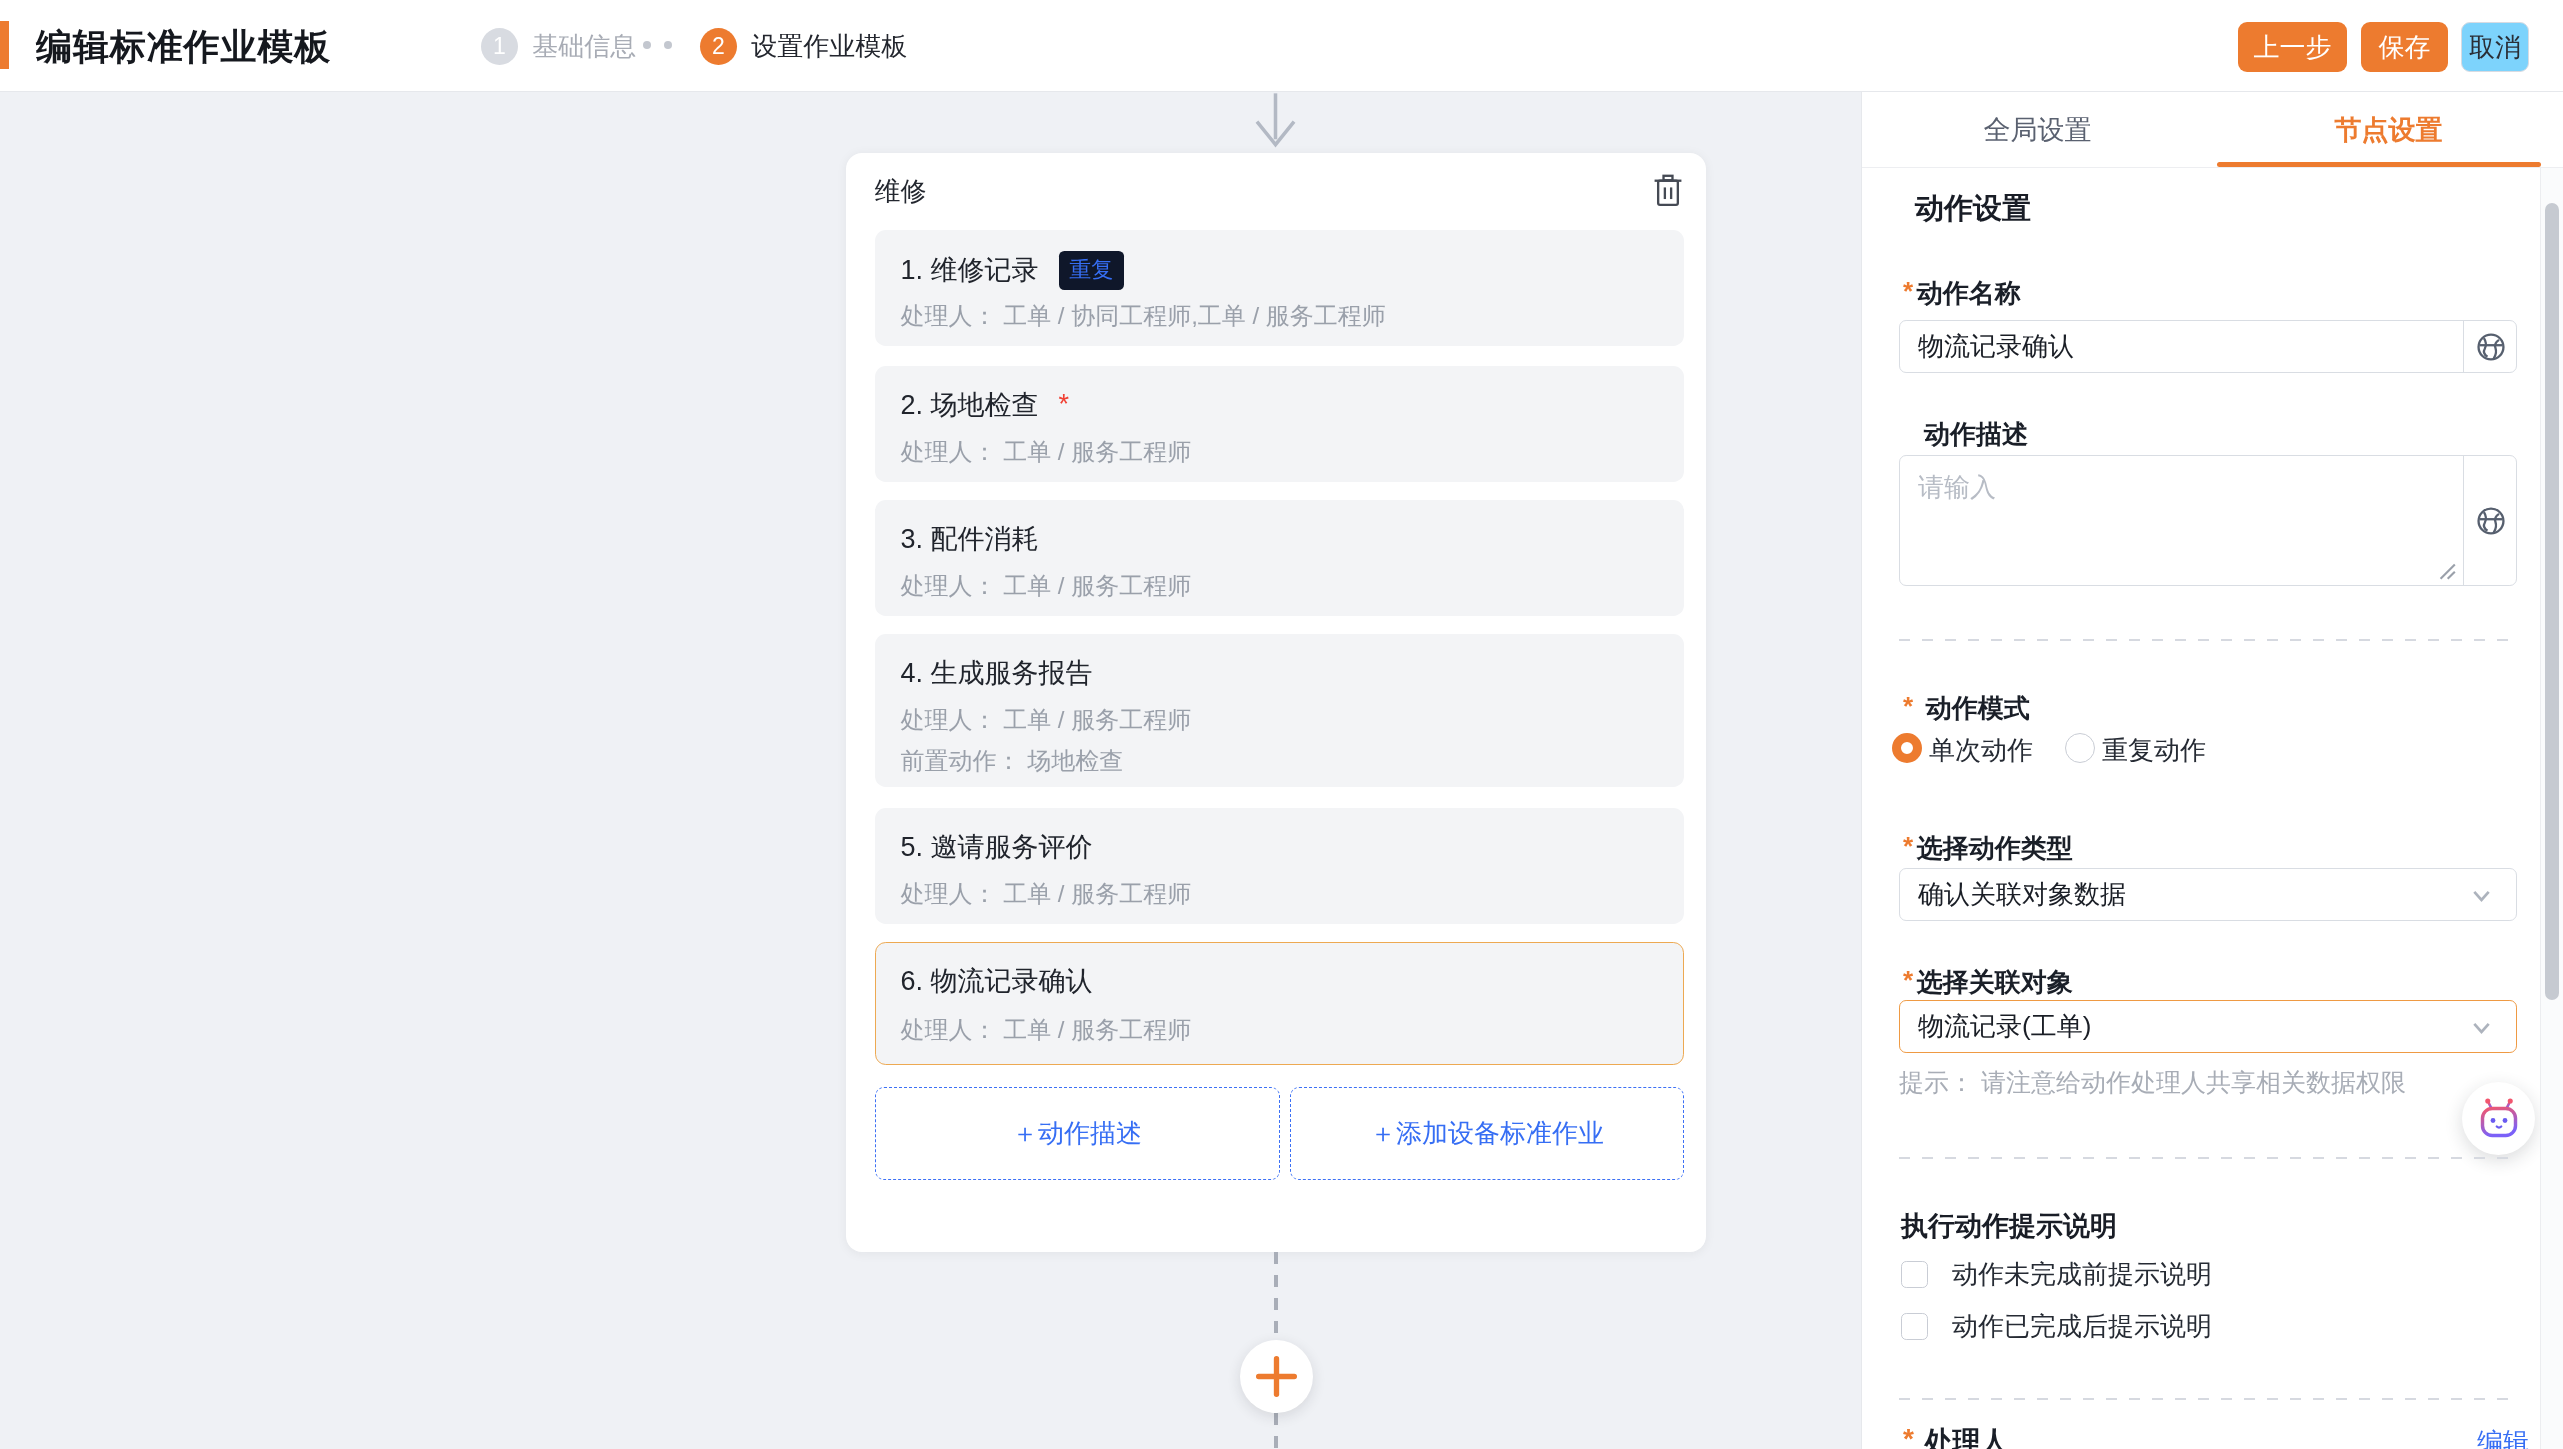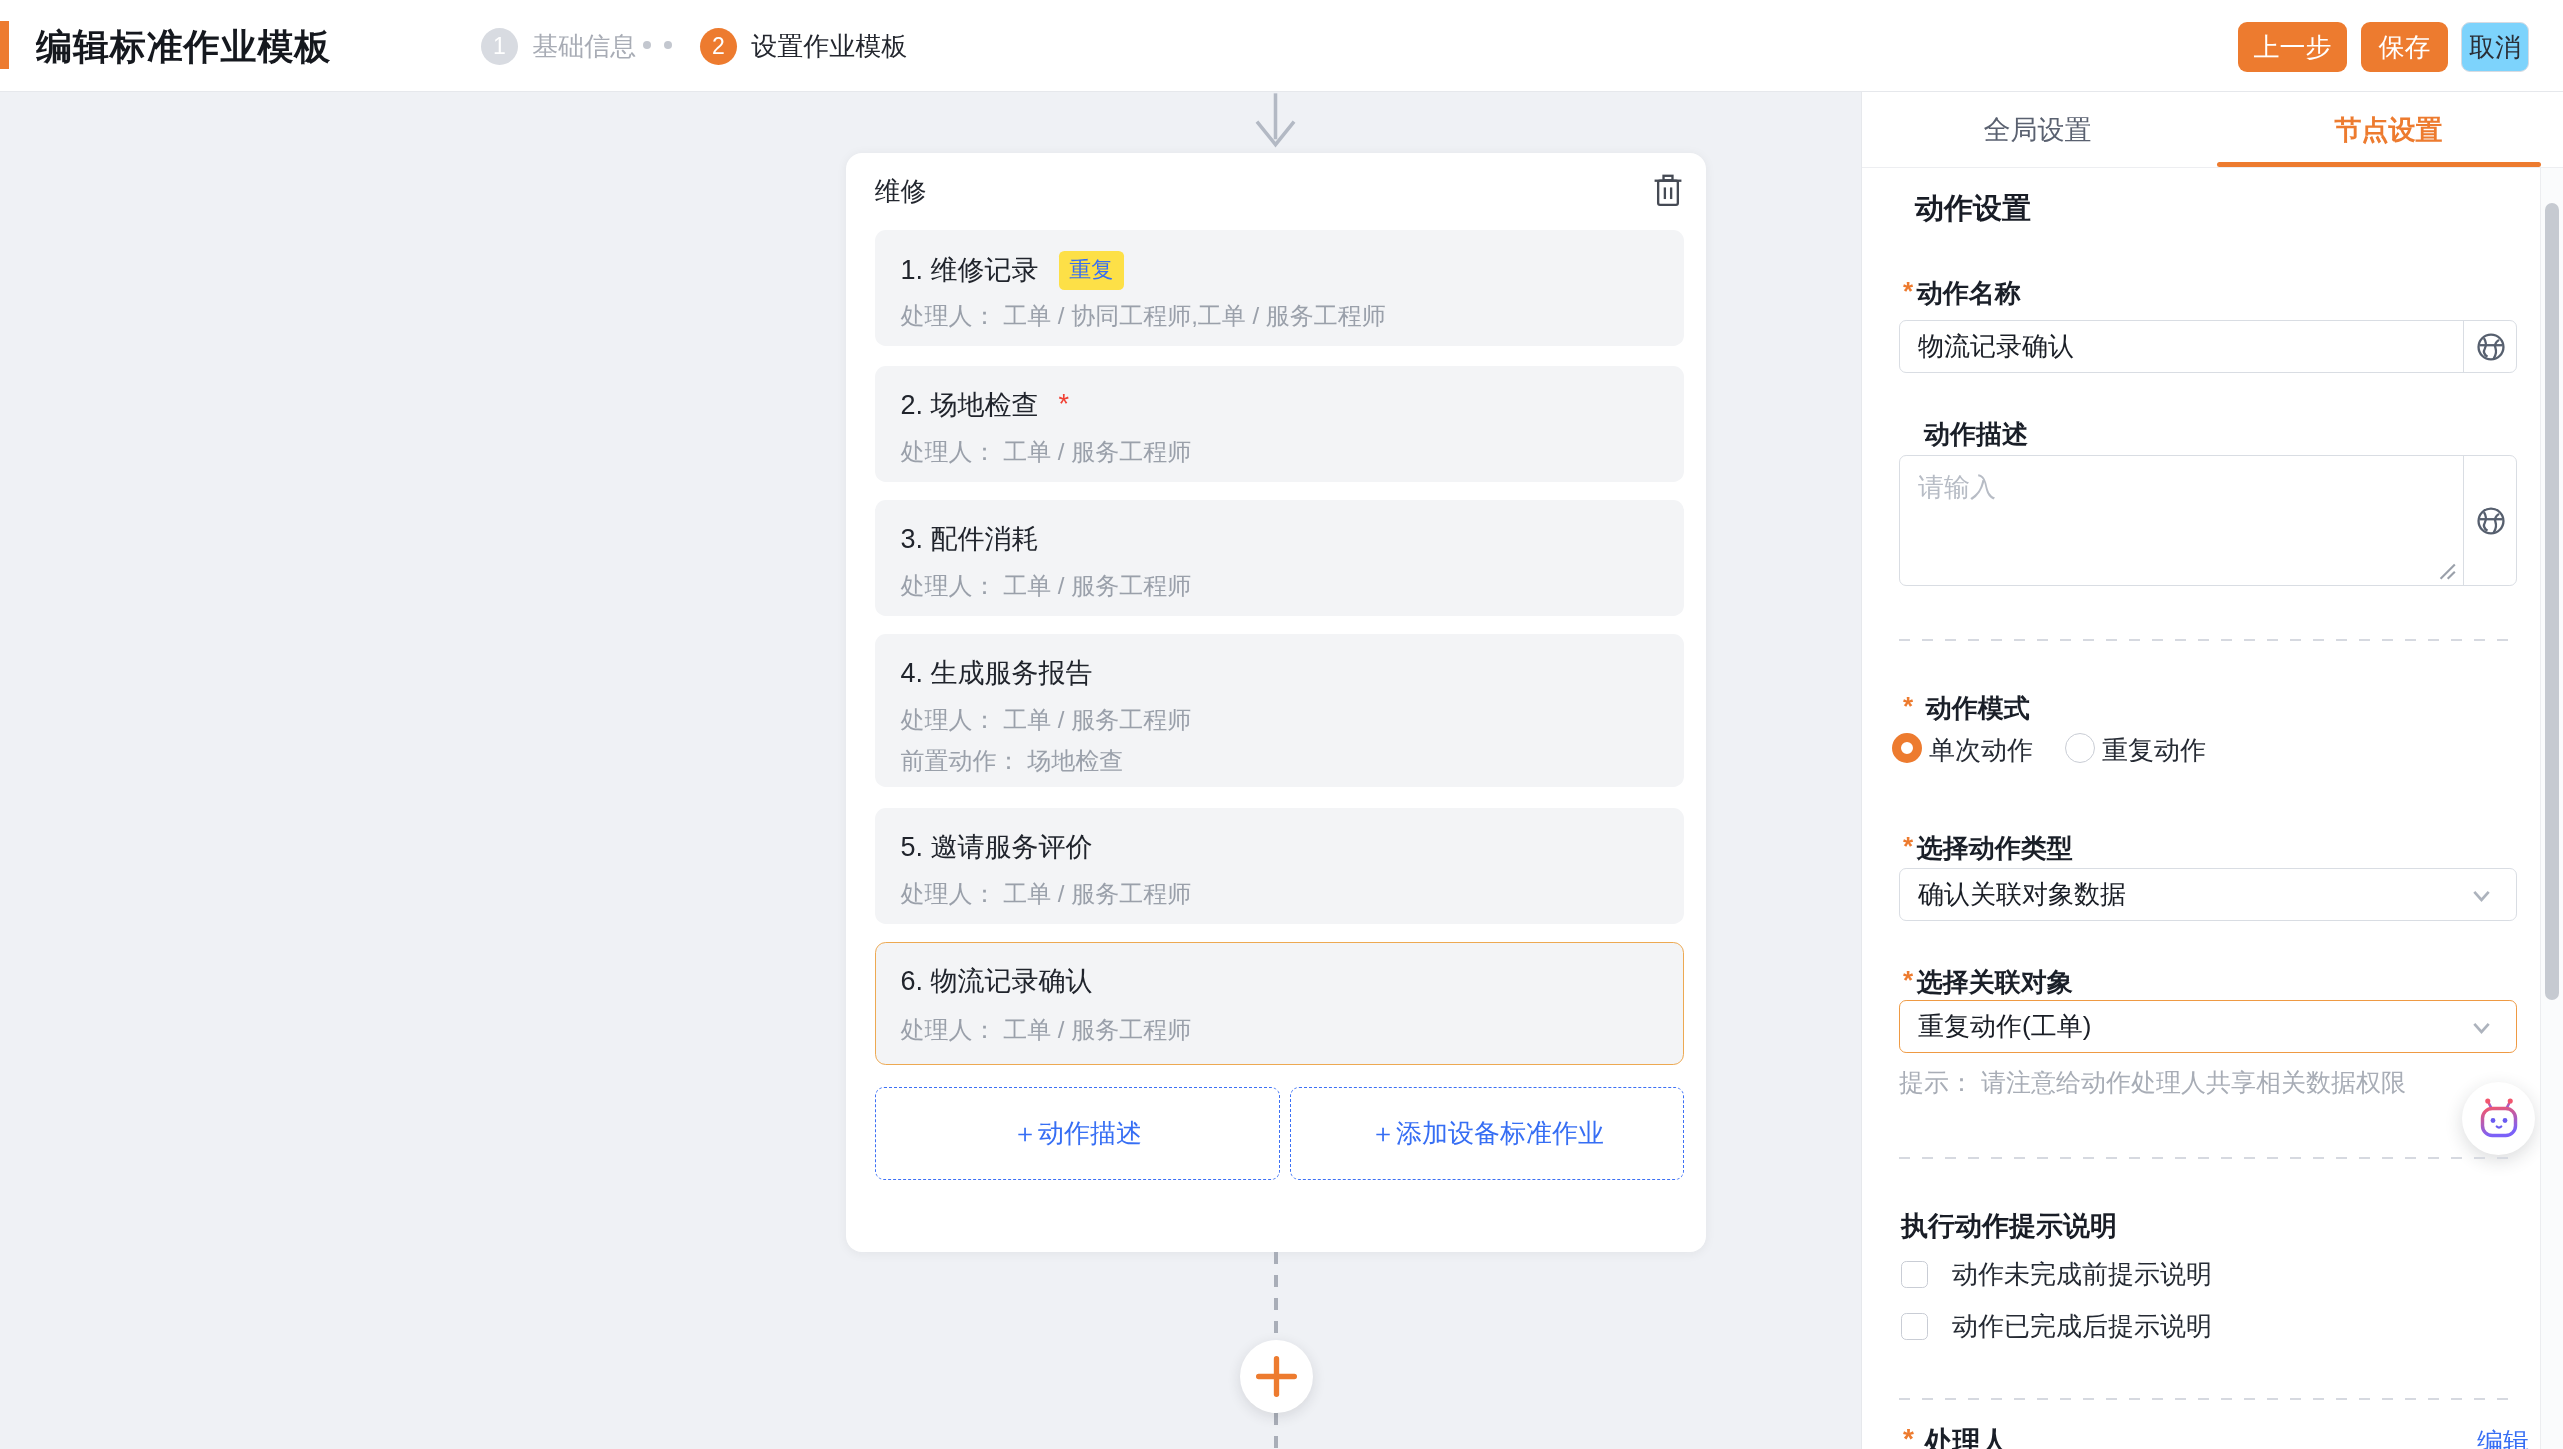--- a/index.html
+++ b/index.html
@@ -33,21 +33,21 @@
   .canvas { left:0; top:92px; width:1861px; height:1358px; background:#eff1f5; }
   .flow-arrow { left:1249px; top:0.9px; }
   .flow-card { left:846px; top:61px; width:860px; height:1099px; background:#fff; border-radius:16px;
     box-shadow:0 1.8px 10.7px rgba(31,35,41,.06); }
   .card-title { left:28.5px; top:21.4px; font-size:26px; color:#23272f; }
   .trash-btn { left:802px; top:18px; width:39px; height:39px; display:flex; align-items:center; justify-content:center; cursor:pointer; }
   .flow-item { left:28.5px; width:809px; background:#f3f4f6; border:1.8px solid transparent; border-radius:10.7px; cursor:pointer; }
   .flow-item.selected { border-color:#eda952; }
   .fi-title { left:25px; top:19.6px; font-size:27px; color:#20242c; display:flex; align-items:center; gap:20px; }
   .fi-req { color:#f04134; font-size:27px; }
-  .fi-badge { background:#fde047; color:#366ef4; font-size:22px; padding:4.5px 10.7px; border-radius:5.3px;font-family:Liberation Serif, serif; }
+  .fi-badge { background:#0f172a; color:#366ef4; font-size:22px; padding:4.5px 10.7px; border-radius:5.3px;font-family:Liberation Serif, serif; }
   .fi-line { left:25px; font-size:24px; color:#9aa0aa; }
   .item-1 { top:77px;  height:116px; }
   .item-2 { top:213px; height:116px; }
   .item-3 { top:347px; height:116px; }
   .item-4 { top:481px; height:153px; }
   .item-5 { top:655px; height:116px; }
   .item-6 { top:789px; height:123px; }
   .add-btn { top:934px; height:93px; border:1.8px dashed #3d71f5; border-radius:9px; background:#fff;
     color:#366ef4; font-size:26px; display:flex; align-items:center; justify-content:center; cursor:pointer; }
   .add-action { left:28.5px; width:405px; }
@@ -287,21 +287,21 @@
     <svg class="select-chevron" width="27" height="27" viewBox="0 0 30 30">
       <polyline points="7,11 15,20 23,11" fill="none" stroke="#adb3bd" stroke-width="3"></polyline>
     </svg>
   </div>
 
   <div class="abs f-label lbl-object">
     <span class="req-star">*</span>
     <span>选择关联对象</span>
   </div>
   <div class="abs select-box object-box">
-    <span class="select-value">重复动作(工单)</span>
+    <span class="select-value">物流记录(工单)</span>
     <svg class="select-chevron" width="27" height="27" viewBox="0 0 30 30">
       <polyline points="7,11 15,20 23,11" fill="none" stroke="#adb3bd" stroke-width="3"></polyline>
     </svg>
   </div>
 
   <div class="abs hint-text">提示： 请注意给动作处理人共享相关数据权限</div>
 
   <div class="abs robot-fab">
     <svg width="48" height="48" viewBox="0 0 64 64">
       <defs>

